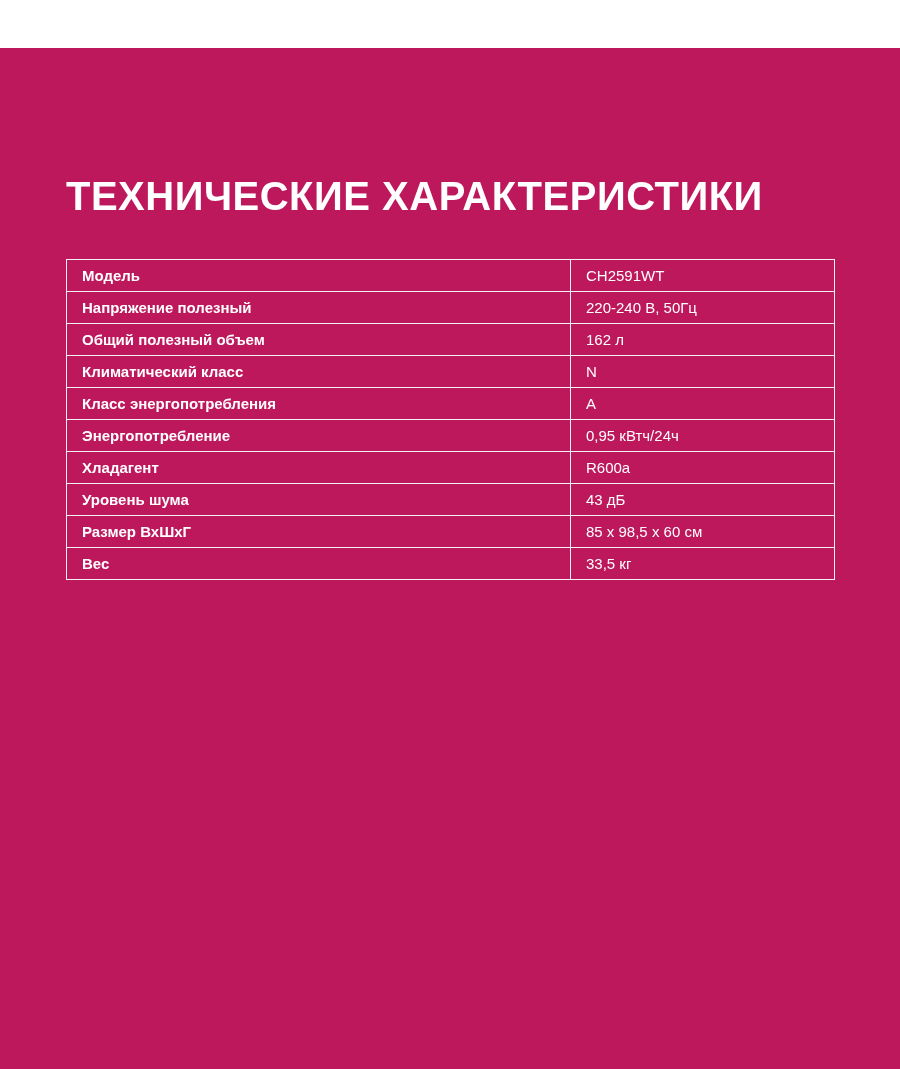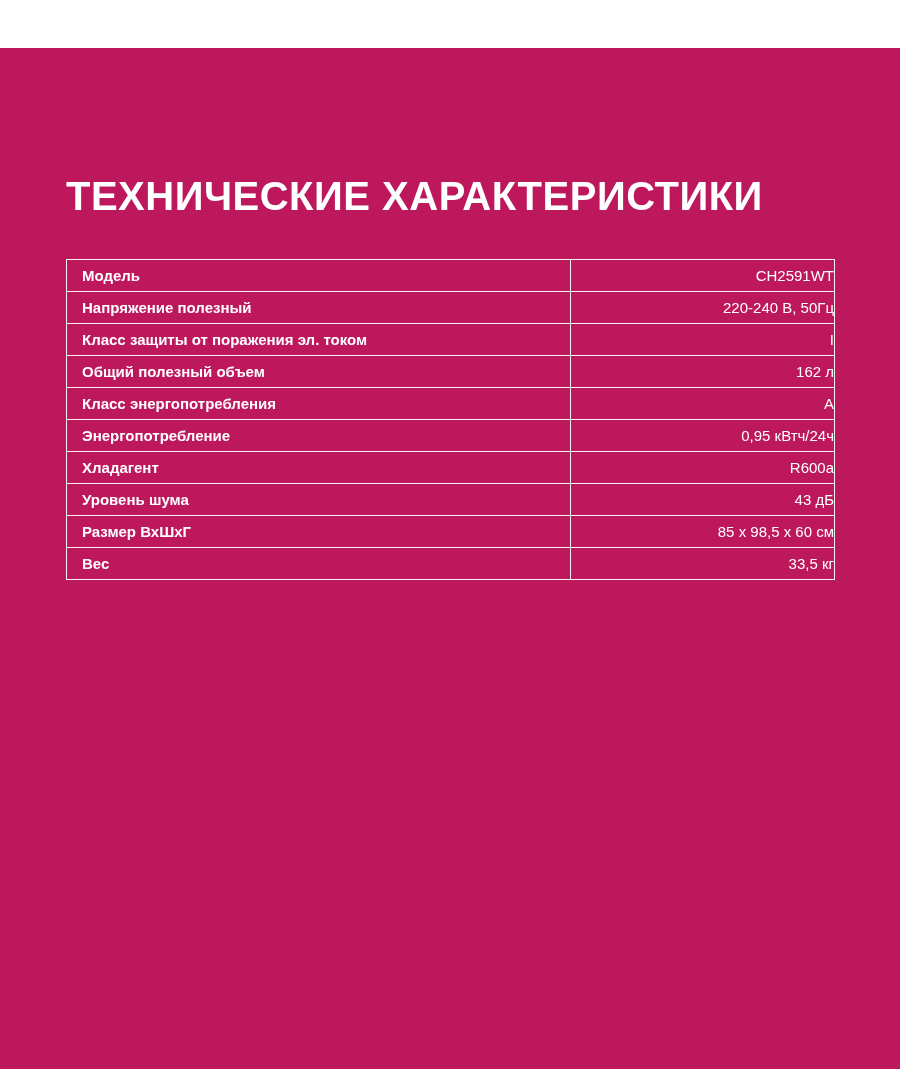--- a/index.html
+++ b/index.html
@@ -58,46 +58,45 @@
     vertical-align: middle;
     box-sizing: border-box;
   }
   .spec-table td.param {
     width: 504px;
     font-weight: bold;
   }
   .spec-table td.value {
     width: 264px;
     font-weight: normal;
-    text-align: right;
   }
 </style>
 </head>
 <body>
 
 <div class="page">
   <div class="spec-panel">
     <div class="spec-title">ТЕХНИЧЕСКИЕ ХАРАКТЕРИСТИКИ</div>
     <table class="spec-table">
       <tbody>
         <tr>
           <td class="param">Модель</td>
           <td class="value">CH2591WT</td>
         </tr>
         <tr>
           <td class="param">Напряжение полезный</td>
           <td class="value">220-240 В, 50Гц</td>
         </tr>
         <tr>
-          <td class="param">Класс защиты от поражения эл. током</td>
-          <td class="value">I</td>
+          <td class="param">Общий полезный объем</td>
+          <td class="value">162 л</td>
         </tr>
         <tr>
-          <td class="param">Общий полезный объем</td>
-          <td class="value">162 л</td>
+          <td class="param">Климатический класс</td>
+          <td class="value">N</td>
         </tr>
         <tr>
           <td class="param">Класс энергопотребления</td>
           <td class="value">А</td>
         </tr>
         <tr>
           <td class="param">Энергопотребление</td>
           <td class="value">0,95 кВтч/24ч</td>
         </tr>
         <tr>

